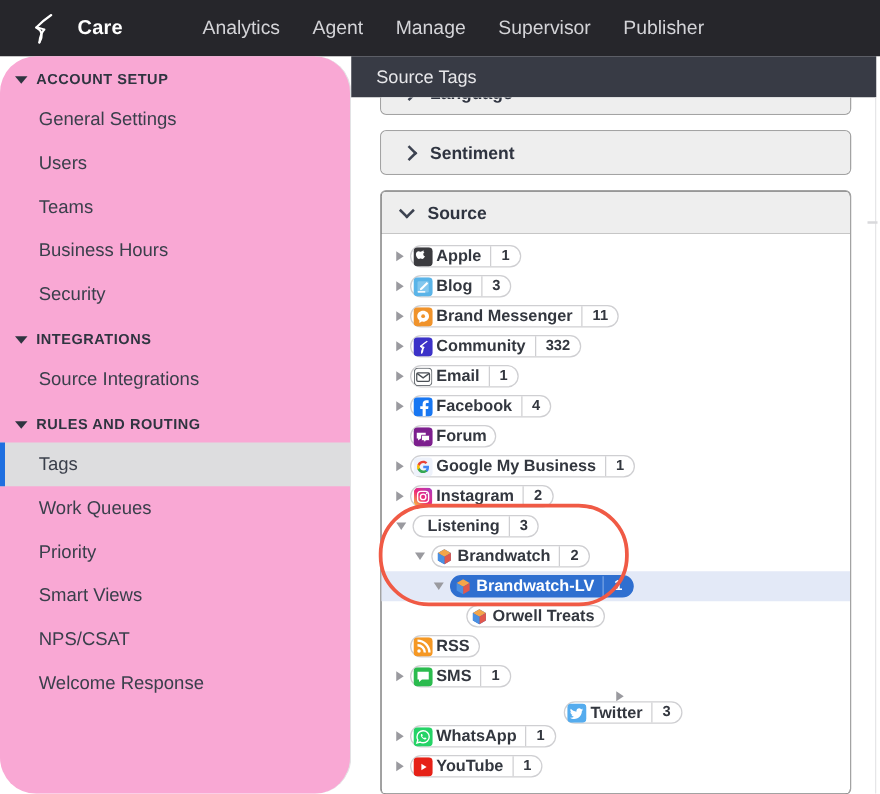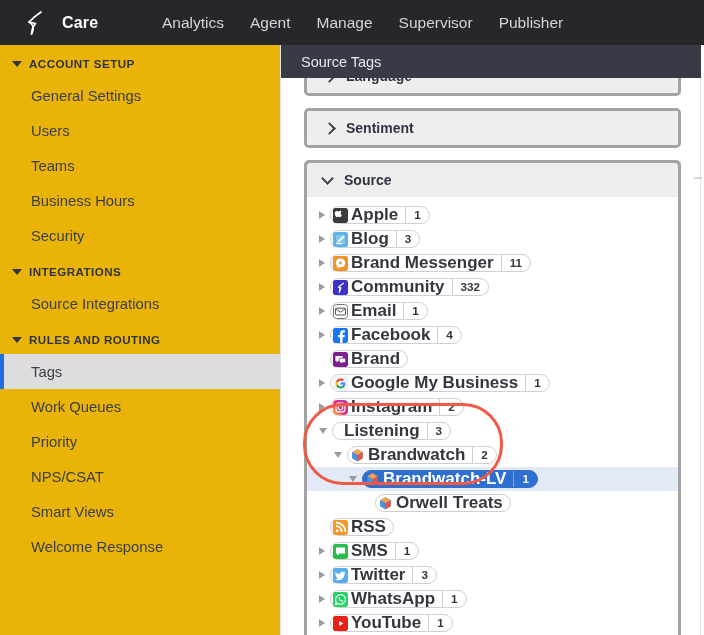--- a/index.html
+++ b/index.html
@@ -31,22 +31,23 @@
   
   .subbar {
     position: absolute; top: 45px; left: 281px; width: 420px; height: 33px;
     background: #383b45; display: flex; align-items: center;
   }
   .subbar-label { color: #e7e7ea; font-size: 14.5px; padding-left: 20px; }
 
   
   .sidebar {
     position: absolute; top: 45px; left: 0; width: 281px; height: 590px;
-    background: #eab308; border-right: 1px solid #e2e2e4;
+    background: #f9a8d4; border-right: 1px solid #e2e2e4;
     overflow: hidden;
+    border-radius: 29px;
   }
   .side-group {
     display: flex; align-items: center; gap: 7px;
     padding: 12px 0 8px 12px;
   }
   .side-group-caret {
     width: 0; height: 0; border-left: 5px solid transparent;
     border-right: 5px solid transparent; border-top: 6px solid #2f3440;
   }
   .side-group-label {
@@ -67,21 +68,21 @@
   
   .main {
     position: absolute; top: 78px; left: 281px;
     width: 423px; height: 557px; background: #ffffff;
     overflow: hidden;
   }
   .main-inner { position: absolute; top: -22px; left: 0; width: 423px; }
 
   .card {
     margin: 0 23px 12px 23px; width: 377px;
-    border: 3px solid #a3a3a3; border-radius: 5px;
+    border: 1px solid #a3a3a3; border-radius: 5px;
     background: #000000; overflow: hidden;
   }
   .card-head {
     display: flex; align-items: center; gap: 12px;
     height: 34px; padding-left: 16px; background: #eeeeee;
     cursor: pointer;
   }
   .card-title { font-size: 14px; font-weight: bold; color: #2f3440; }
   .chev {
     width: 9px; height: 9px; border-right: 2.4px solid #3c4250;
@@ -109,21 +110,21 @@
   }
   .tcaret.blank { border: none; width: 6px; height: 9px; }
 
   .pill {
     display: inline-flex; align-items: center; height: 18px;
     border: 1px solid #cfcfd2; border-radius: 9px; background: #ffffff;
     padding: 0 0 0 2px; cursor: pointer; max-width: 330px;
   }
   .pill.selected { background: #2f6fd0; border-color: #2f6fd0; }
   .pill-label {
-    font-size: 17px; font-weight: bold; color: #33373f;
+    font-size: 13px; font-weight: bold; color: #33373f;
     padding: 0 7px 0 3px; white-space: nowrap; line-height: 16px;
   }
   .pill.selected .pill-label { color: #ffffff; }
   .pill-count {
     font-size: 11.7px; font-weight: bold; color: #33373f;
     border-left: 1px solid #cfcfd2; padding: 0 8px; line-height: 16px;
   }
   .pill.selected .pill-count { color: #ffffff; border-left-color: #78a4e4; }
   .pill.noicon .pill-label { padding-left: 9px; }
 
@@ -212,24 +213,24 @@
     <div class="side-item active">
       <span>Tags</span>
       </div>
     <div class="side-item">
       <span>Work Queues</span>
       </div>
     <div class="side-item">
       <span>Priority</span>
       </div>
     <div class="side-item">
+      <span>Smart Views</span>
+      </div>
+    <div class="side-item">
       <span>NPS/CSAT</span>
-      </div>
-    <div class="side-item">
-      <span>Smart Views</span>
       </div>
     <div class="side-item">
       <span>Welcome Response</span>
       </div>
   </div>
 
   <div class="main">
     <div class="main-inner">
 
       <div class="card">
@@ -338,21 +339,21 @@
             <div class="trow" style="padding-left: 12px;">
               <span class="tcaret blank"></span>
               <span class="pill">
                 <span class="ico" style="background:#7d1f8e">
                   <svg width="15" height="15" viewBox="0 0 15 15">
                     <rect width="15" height="15" rx="3" fill="#7d1f8e"></rect>
                     <path d="M2.4 4.1h7.2v4.6H5.6L3.5 10.3V8.7H2.4z" fill="#ffffff"></path>
                     <path d="M6.2 6.2h6.4v4.3H9.9l-1.9 1.4v-1.4H6.2z" fill="#ffffff" stroke="#7d1f8e" stroke-width="0.7"></path>
                   </svg>
                 </span>
-                <span class="pill-label">Brand</span>
+                <span class="pill-label">Forum</span>
               </span>
             </div>
             <div class="trow" style="padding-left: 12px;">
               <span class="tcaret"></span>
               <span class="pill">
                 <span class="ico" style="background:#eef2fb">
                   <svg width="15" height="15" viewBox="0 0 15 15">
                     <rect width="15" height="15" rx="3" fill="#eef2fb"></rect>
                     <path d="M12.2 7.6c0-.4 0-.7-.1-1H7.6v2h2.6c-.1.6-.5 1.2-1 1.5v1.3h1.7c1-.9 1.3-2.2 1.3-3.8z" fill="#4285f4"></path>
                     <path d="M7.6 12.4c1.4 0 2.5-.5 3.3-1.2L9.2 9.9c-.5.3-1 .5-1.6.5-1.3 0-2.3-.8-2.7-2H3.1v1.3c.8 1.6 2.5 2.7 4.5 2.7z" fill="#34a853"></path>
@@ -457,21 +458,21 @@
                 <span class="ico" style="background:#2bbb4e">
                   <svg width="15" height="15" viewBox="0 0 15 15">
                     <rect width="15" height="15" rx="3" fill="#2bbb4e"></rect>
                     <path d="M3 3.4h9v6.1H6.6L4.2 11.6V9.5H3z" fill="#ffffff"></path>
                   </svg>
                 </span>
                 <span class="pill-label">SMS</span>
                 <span class="pill-count">1</span>
               </span>
             </div>
-            <div class="trow" style="padding-left: 12px;">
+            <div class="trow" style="padding-left: 12px; flex-direction: column;">
               <span class="tcaret"></span>
               <span class="pill">
                 <span class="ico" style="background:#55acee">
                   <svg width="15" height="15" viewBox="0 0 15 15">
                     <rect width="15" height="15" rx="3" fill="#55acee"></rect>
                     <path d="M12.6 4.6c-.4.2-.8.3-1.2.4.4-.3.8-.7.9-1.2-.4.3-.9.4-1.4.5-.4-.4-1-.7-1.6-.7-1.2 0-2.2 1-2.2 2.2 0 .2 0 .3.1.5-1.8-.1-3.5-1-4.6-2.3-.2.3-.3.7-.3 1.1 0 .8.4 1.4 1 1.8-.4 0-.7-.1-1-.3 0 1.1.8 2 1.8 2.2-.2.1-.4.1-.6.1-.1 0-.3 0-.4-.1.3.9 1.1 1.5 2.1 1.5-.8.6-1.7.9-2.8.9h-.5c1 .6 2.1 1 3.4 1 4 0 6.2-3.3 6.2-6.2v-.3c.4-.3.8-.7 1.1-1.1z" fill="#ffffff"></path>
                   </svg>
                 </span>
                 <span class="pill-label">Twitter</span>
                 <span class="pill-count">3</span>

